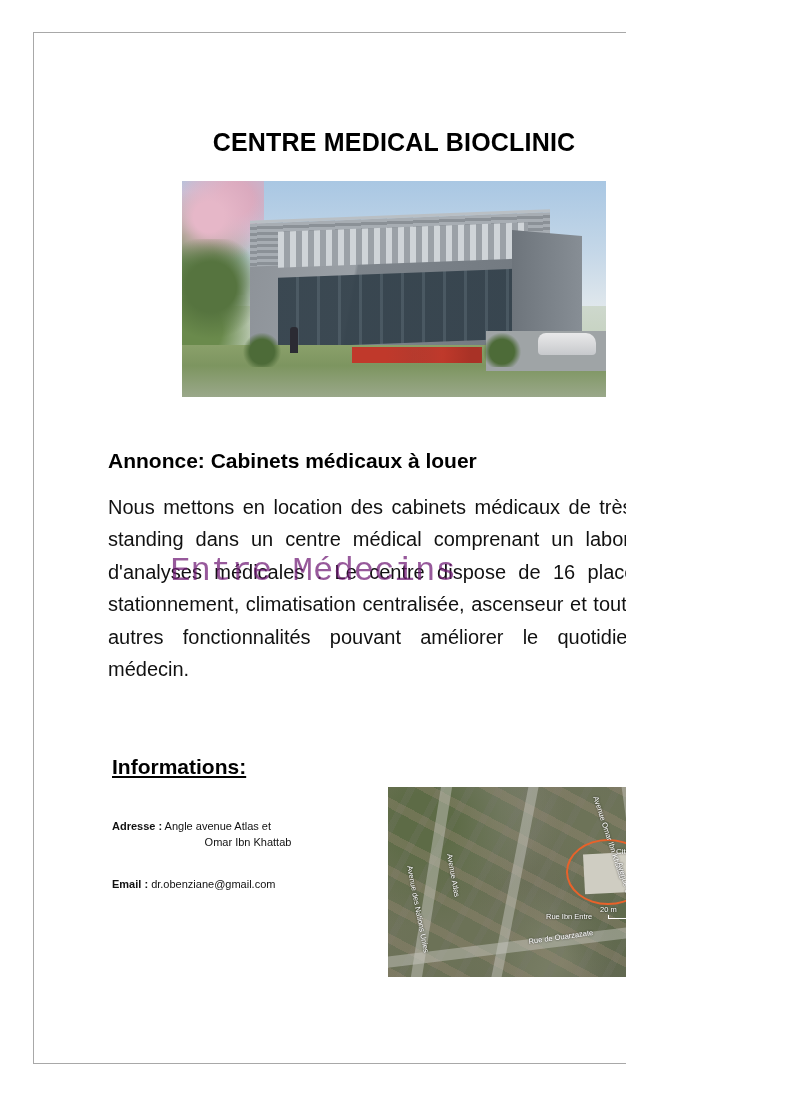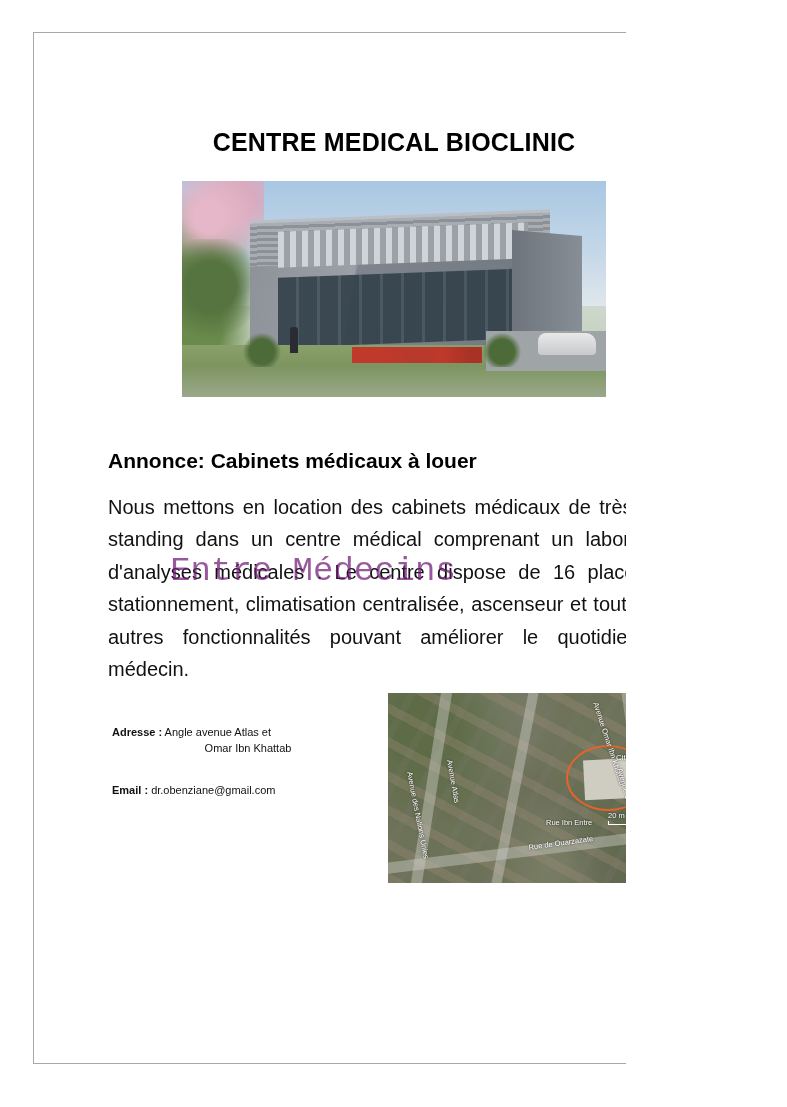--- a/index.html
+++ b/index.html
@@ -209,21 +209,21 @@
     white-space: nowrap;
   }
   .lbl-atlas { left: 66px; top: 66px; transform: rotate(80deg); transform-origin: left top; }
   .lbl-nations { left: 26px; top: 78px; transform: rotate(79deg); transform-origin: left top; }
   .lbl-omar { left: 212px; top: 8px; transform: rotate(72deg); transform-origin: left top; }
   .lbl-omar2 { left: 236px; top: 74px; transform: rotate(74deg); transform-origin: left top; }
   .lbl-cite { left: 228px; top: 60px; font-size: 8px; }
   .lbl-agdal { left: 252px; top: 70px; font-size: 8px; font-weight: bold; padding-left: 38px; }
   .lbl-bottom { left: 140px; top: 150px; transform: rotate(-8deg); transform-origin:left top; }
   .lbl-small1 { left: 158px; top: 125px; }
-  .lbl-scale { left: 220px; top: 118px; text-align: center; }
+  .lbl-scale { left: 212px; top: 118px; text-align: center; }
   .map-circle {
     position: absolute; left: 178px; top: 52px; width: 84px; height: 66px;
     border: 2.5px solid #e8622a; border-radius: 50%;
   }
   .map-target {
     position:absolute; left: 196px; top: 66px; width: 52px; height: 40px;
     background: #cfcdc2; transform: rotate(-3deg);
   }
   .map-north {
     position:absolute; right: 18px; top: 10px; color:#fff; font-size: 10px; text-align:center;
@@ -276,20 +276,21 @@
         <div class="shrub" style="left:60px;"></div>
         <div class="shrub" style="left:300px;"></div>
         <div class="person"></div>
         <div class="car"></div>
       </div>
 
       <h2 class="section-title">Annonce: Cabinets médicaux à louer</h2>
 
       <p class="paragraph">Nous mettons en location des cabinets médicaux de très haut standing dans un centre médical comprenant un laboratoire d'analyses médicales . Le centre dispose de 16 places de stationnement, climatisation centralisée, ascenseur et toutes les autres fonctionnalités pouvant améliorer le quotidien du médecin.</p>
 
+      <h2 class="info-title">Informations:</h2>
 
       <div class="info-wrap">
 
         <div class="info-list">
           <div class="info-row">
             <b>Adresse :</b>
             <span>Angle avenue Atlas et</span>
             <span class="addr-line2">Omar Ibn Khattab</span>
           </div>
           <div class="info-row">

